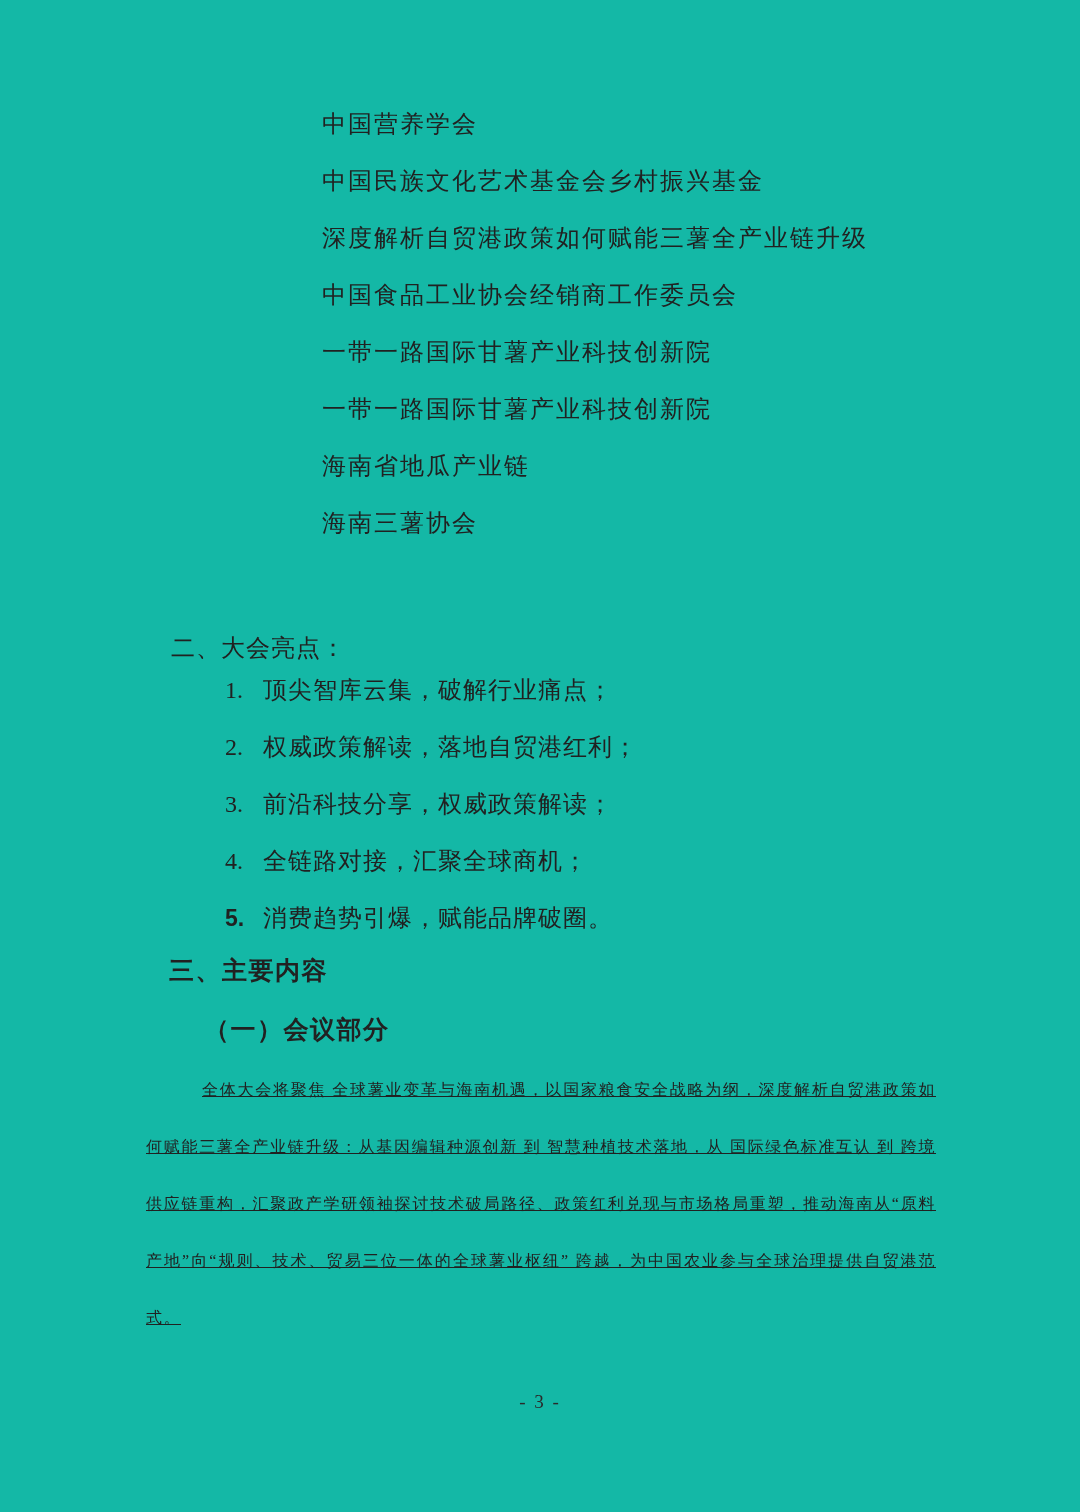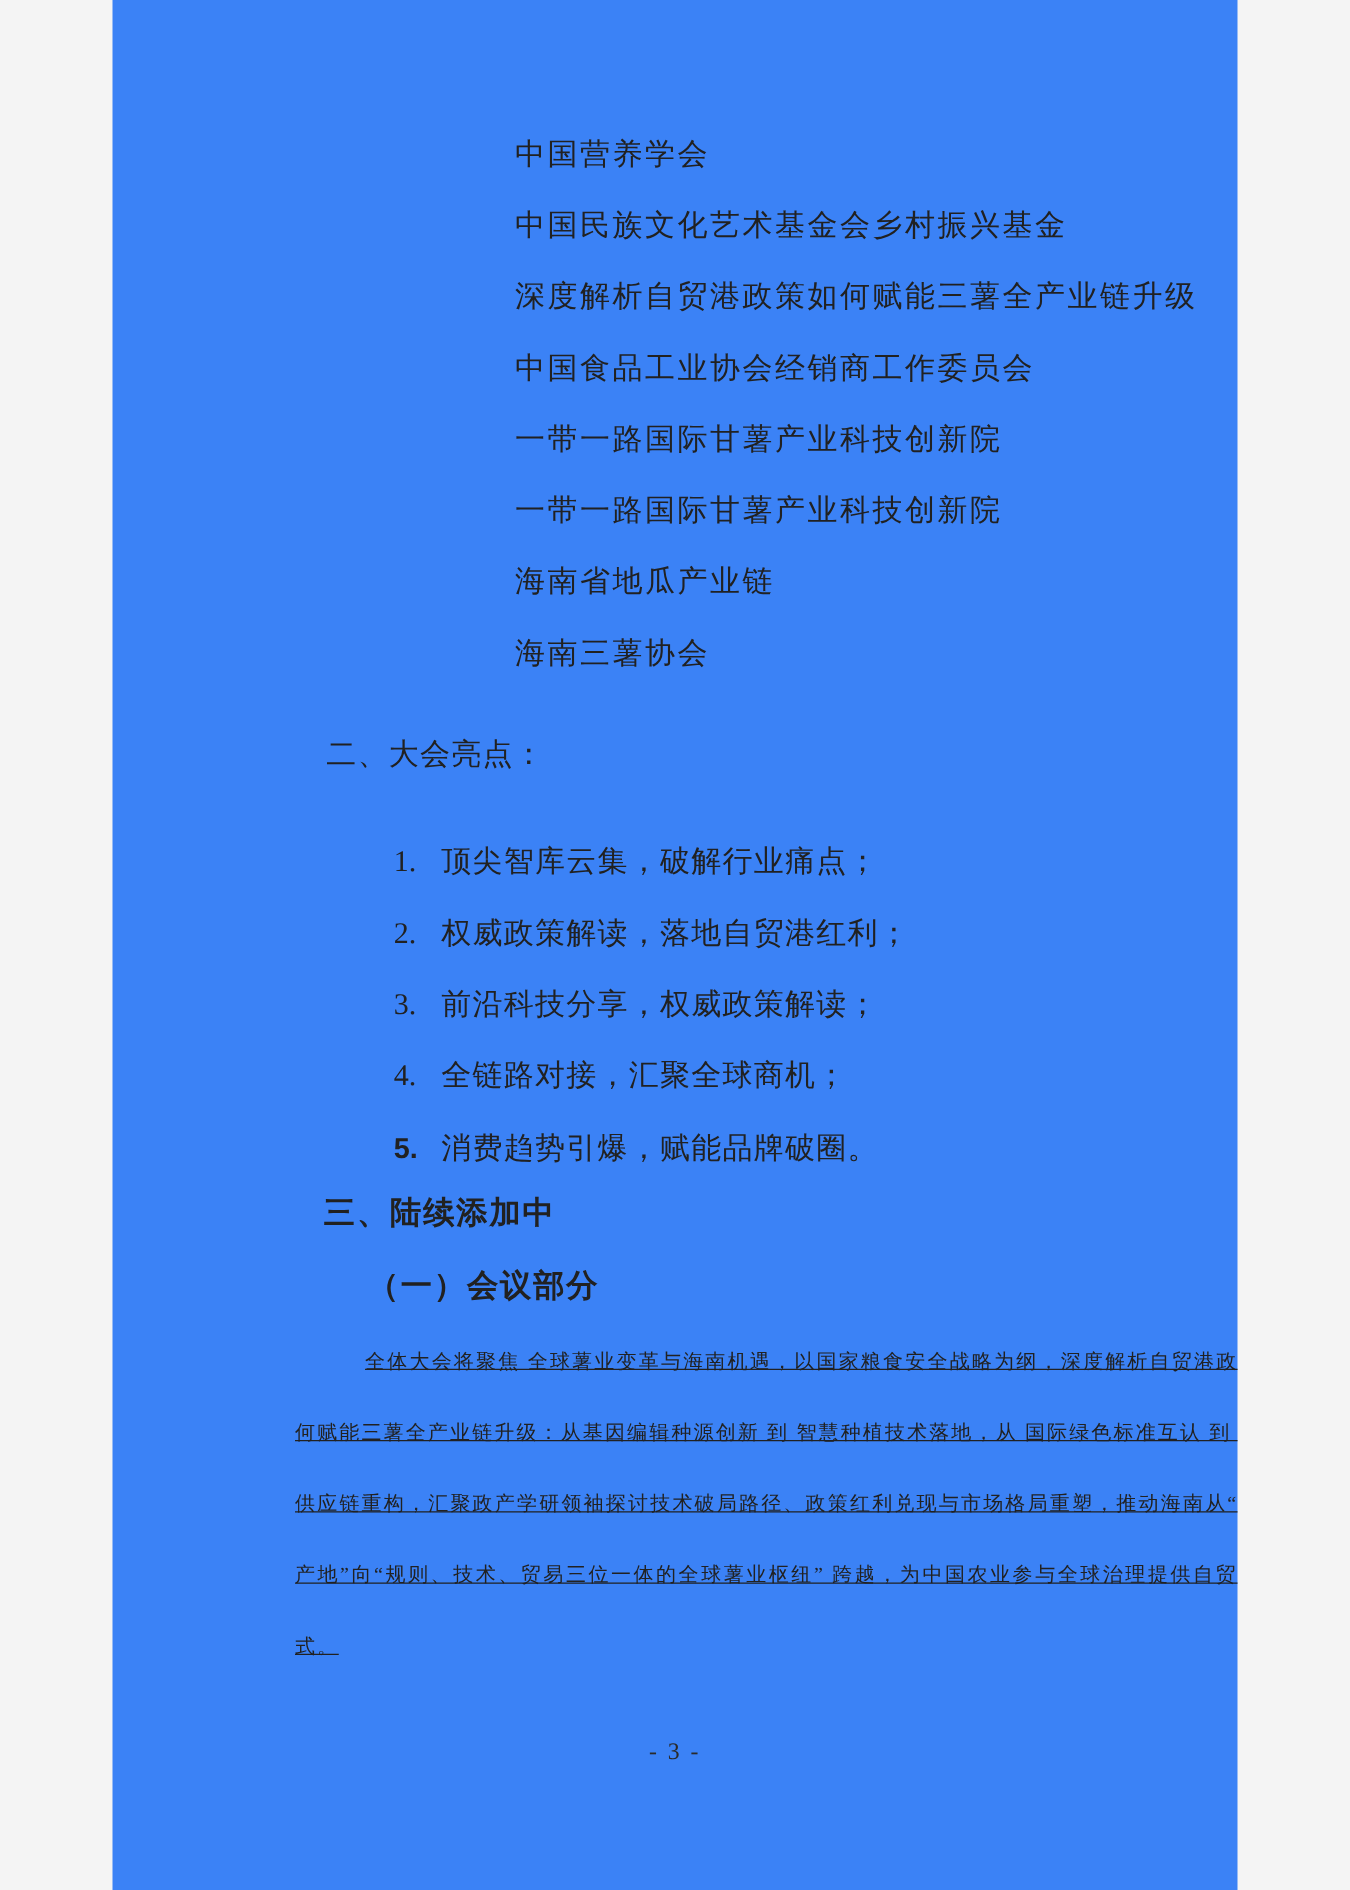--- a/index.html
+++ b/index.html
@@ -2,24 +2,24 @@
 <html><head>
 <meta charset="utf-8">
 <style>
   html, body {
     margin: 0;
     padding: 0;
     background: #f4f4f4;
   }
   .page {
     position: relative;
-    width: 900px;
+    width: 1080px;
     height: 1512px;
     margin: 0 auto;
-    background: #3b82f6;
+    background: #14b8a6;
     overflow: hidden;
     font-family: "Liberation Serif", "DejaVu Serif", serif;
     color: #212121;
   }
   
   .org-list {
     position: absolute;
     left: 322px;
     top: 96px;
     font-size: 24px;
@@ -27,21 +27,21 @@
     letter-spacing: 2px;
   }
   .org-line {
     height: 57px;
     white-space: nowrap;
   }
   
   .hl-heading {
     position: absolute;
     left: 171px;
-    top: 576px;
+    top: 620px;
     font-size: 24px;
     line-height: 57px;
     letter-spacing: 1px;
     white-space: nowrap;
   }
   
   .hl-list {
     position: absolute;
     left: 225px;
     top: 662px;
@@ -156,21 +156,21 @@
 
       <div class="hl-item">
         <span class="hl-num">4.</span><span class="hl-text">全链路对接，汇聚全球商机；</span>
       </div>
 
       <div class="hl-item">
         <span class="hl-num bold-num">5.</span><span class="hl-text">消费趋势引爆，赋能品牌破圈。</span>
       </div>
     </div>
 
-  <div class="main-heading">三、陆续添加中</div>
+  <div class="main-heading">三、主要内容</div>
 
   <div class="sub-heading">（一）会议部分</div>
 
   <div class="paragraph">全体大会将聚焦 全球薯业变革与海南机遇，以国家粮食安全战略为纲，深度解析自贸港政策如何赋能三薯全产业链升级：从基因编辑种源创新 到 智慧种植技术落地，从 国际绿色标准互认 到 跨境供应链重构，汇聚政产学研领袖探讨技术破局路径、政策红利兑现与市场格局重塑，推动海南从“原料产地”向“规则、技术、贸易三位一体的全球薯业枢纽” 跨越，为中国农业参与全球治理提供自贸港范式。</div>
 
   <div class="page-number">- 3 -</div>
 
 </div>
 
 </body></html>

